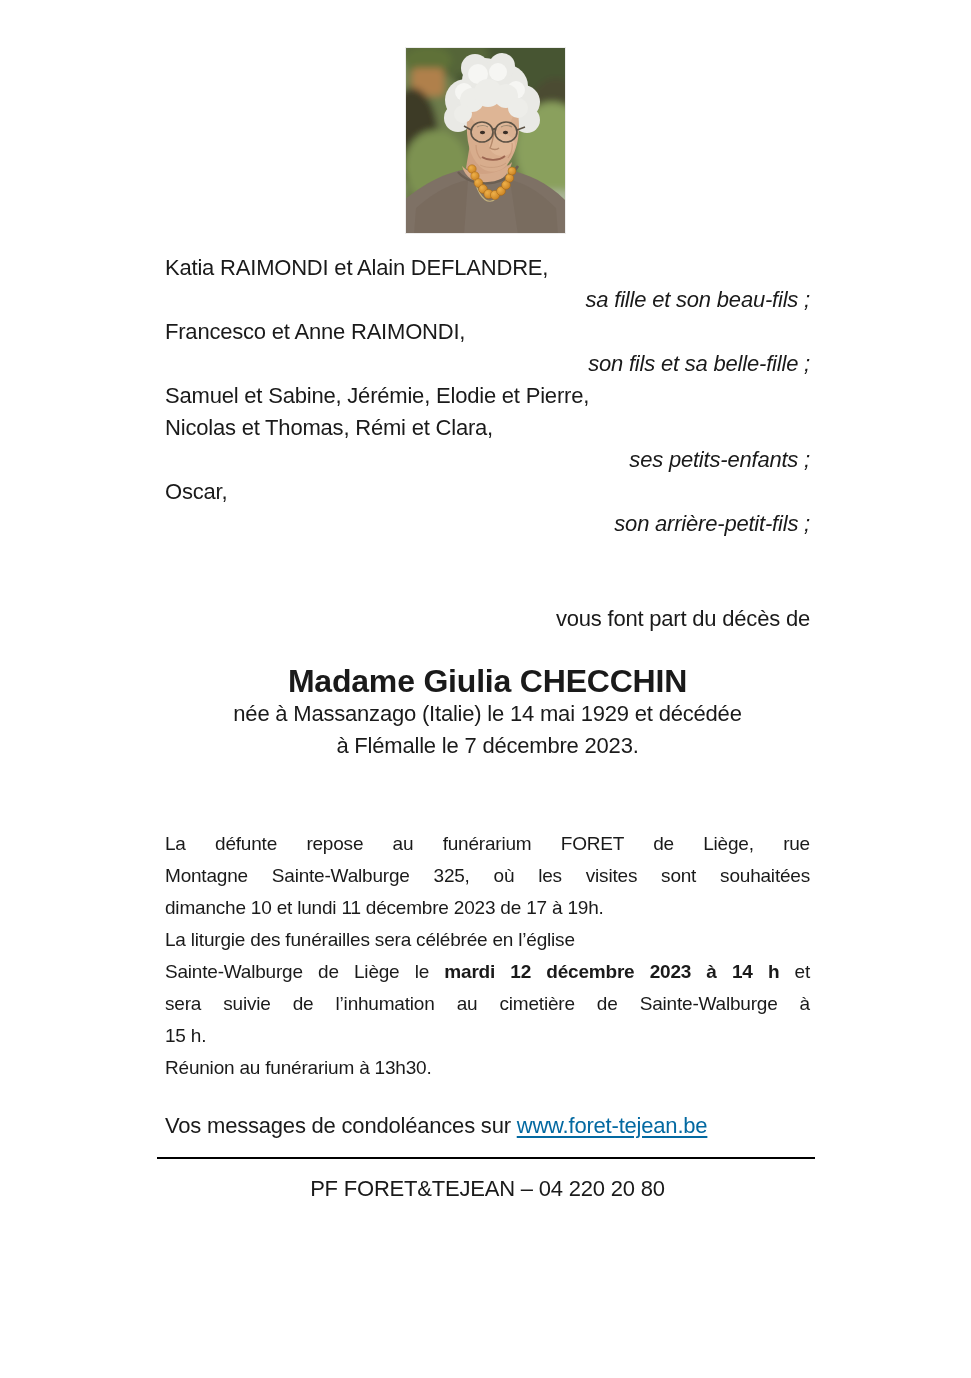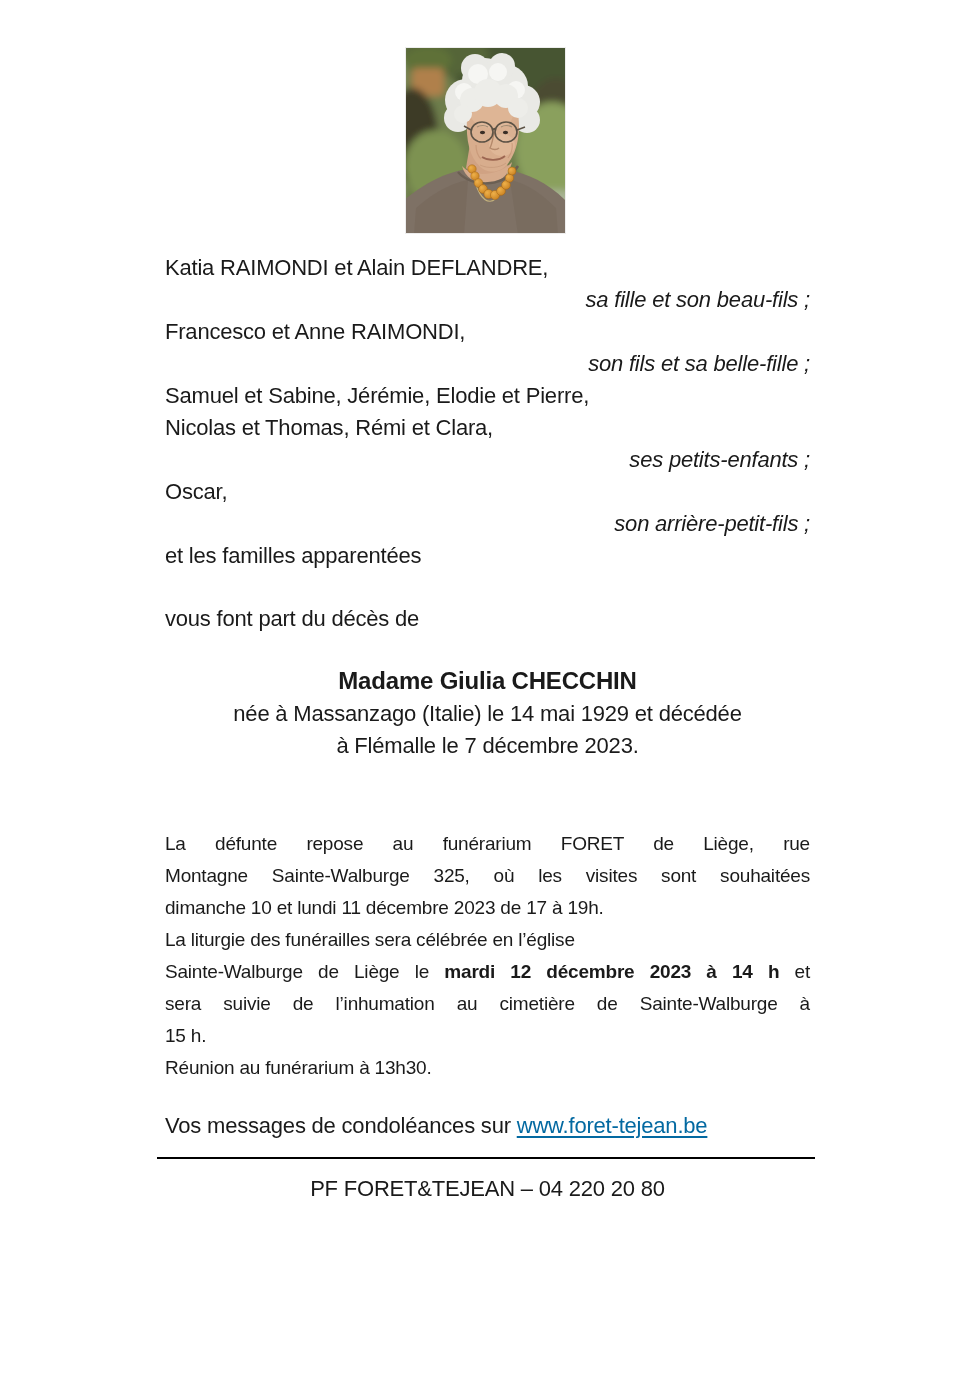--- a/index.html
+++ b/index.html
@@ -17,23 +17,23 @@
   }
   .photo-frame{
     position:absolute;left:406px;top:48px;width:159px;height:185px;
     outline:1px solid rgba(0,0,0,0.07);
   }
   .photo-frame svg{display:block;width:159px;height:185px;}
   .line{white-space:nowrap;}
   .line-left{text-align:left;}
   .line-right{text-align:right;font-style:italic;}
   .centered{text-align:center;}
-  .intro{top:603px;text-align:left;}
+  .intro{top:603px;text-align:right;}
   .announce{top:664px;text-align:center;}
-  .announce .title{font-size:24px;line-height:34px;font-weight:bold;letter-spacing:-0.2px;}
+  .announce .title{font-size:32px;line-height:34px;font-weight:bold;letter-spacing:-0.2px;}
   .notice{top:828px;font-size:19px;letter-spacing:-0.2px;}
   .stretch{text-align:justify;text-align-last:justify;}
   .b{font-weight:bold;}
   .condolences{top:1110px;}
   .condolences a{color:#0b6bc4;text-decoration:underline;text-underline-offset:3px;}
   .rule{position:absolute;left:157px;top:1157px;width:678px;height:2px;background:#000;}
   .footer{top:1173px;text-align:center;}
 </style>
 </head>
 <body>
@@ -143,21 +143,20 @@
   <div class="block" style="top:252px">
     <div class="line line-left">Katia RAIMONDI et Alain DEFLANDRE,</div>
     <div class="line line-right">sa fille et son beau-fils ;</div>
     <div class="line line-left">Francesco et Anne RAIMONDI,</div>
     <div class="line line-right">son fils et sa belle-fille ;</div>
     <div class="line line-left">Samuel et Sabine, Jérémie, Elodie et Pierre,</div>
     <div class="line line-left">Nicolas et Thomas, Rémi et Clara,</div>
     <div class="line line-right">ses petits-enfants ;</div>
     <div class="line line-left">Oscar,</div>
     <div class="line line-right">son arrière-petit-fils ;</div>
-    <div class="line line-left">et les familles apparentées</div>
   </div>
 
   <div class="block intro">vous font part du décès de</div>
 
   <div class="block announce">
     <div class="title centered">Madame Giulia CHECCHIN</div>
     <div class="centered">née à Massanzago (Italie) le 14 mai 1929 et décédée</div>
     <div class="centered">à Flémalle le 7 décembre 2023.</div>
   </div>
 

